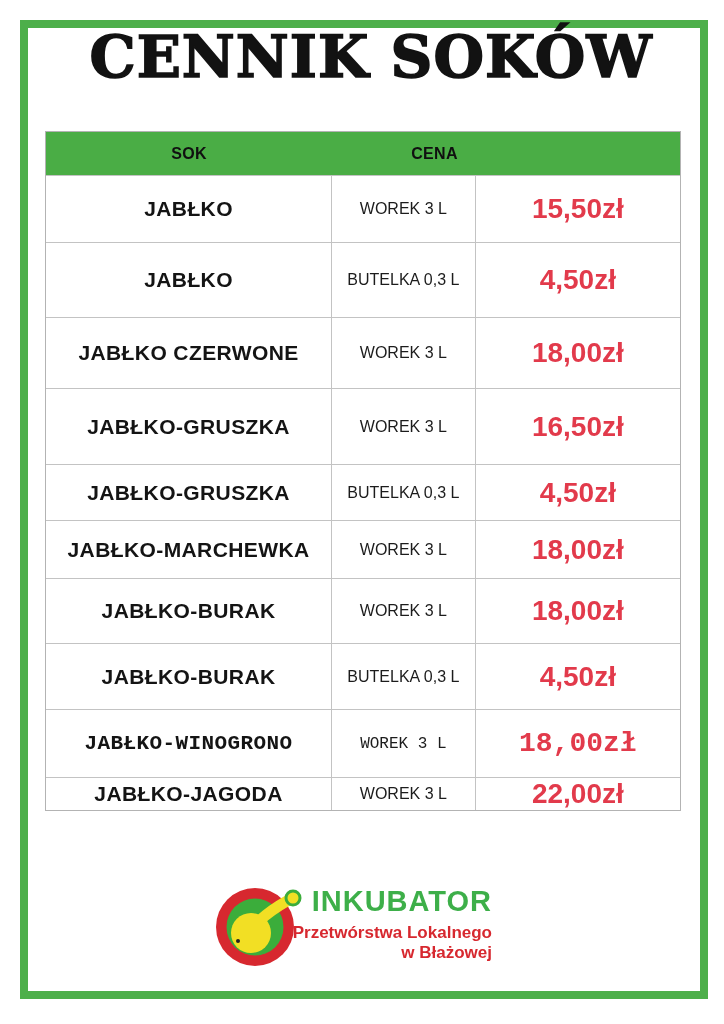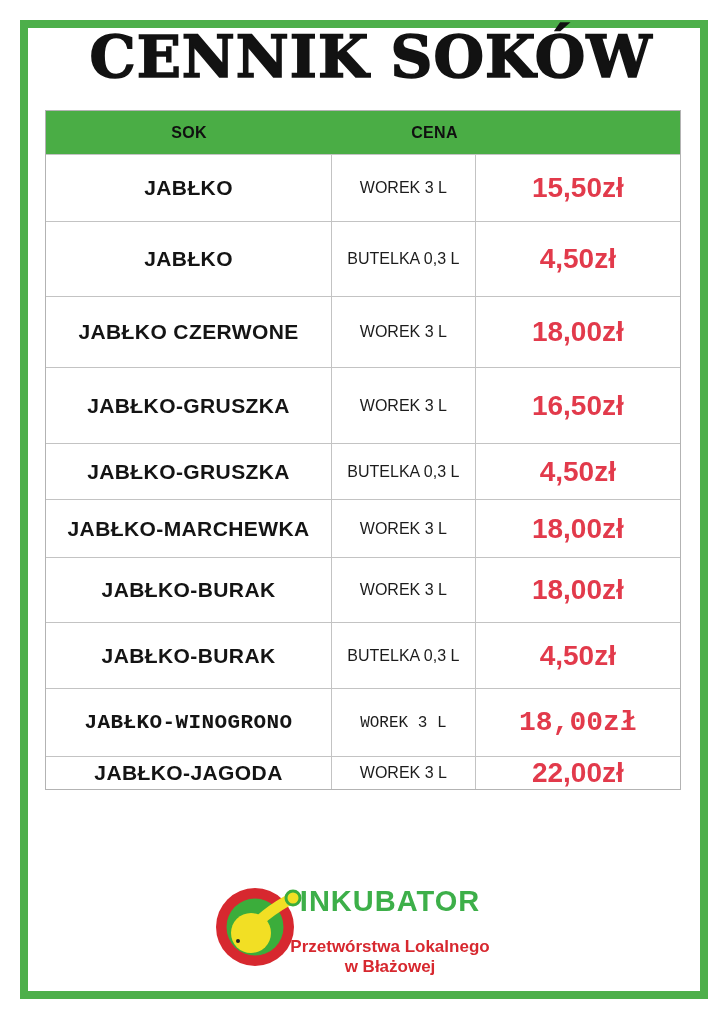--- a/index.html
+++ b/index.html
@@ -33,21 +33,21 @@
     font-size: 58px;
     letter-spacing: 1px;
     color: #121212;
     -webkit-text-stroke: 1.6px #121212;
     line-height: 1.1;
   }
 
   
   .price-table {
     position: absolute;
-    left: 45px; top: 110px;
+    left: 45px; top: 131px;
     width: 636px;
     border: 1px solid #b3b3b3;
     box-sizing: border-box;
     background: #ffffff;
   }
   .thead {
     display: flex;
     height: 43px;
     background: #4aad45;
   }
@@ -94,36 +94,36 @@
     color: #e23a4b;
   }
 
   
   .logo { position: absolute; left: 0; top: 0; }
   .logo-icon { position: absolute; left: 213px; top: 880px; width: 100px; height: 100px; }
   .logo-text {
     position: absolute;
     left: 288px; top: 886px;
     width: 204px;
-    text-align: center;
+    text-align: right;
   }
   .logo-brand {
     font-weight: bold;
     font-size: 29px;
     letter-spacing: 1px;
     color: #3daf49;
     line-height: 1.05;
   }
   .logo-sub {
     font-weight: bold;
     font-size: 17px;
     color: #d7282f;
     line-height: 1.18;
   }
-  .logo-sub.first { margin-top: 21px; }
+  .logo-sub.first { margin-top: 7px; }
 </style>
 </head>
 <body>
 
 <div class="canvas">
 
   <div class="frame"></div>
 
   <h1 class="page-title">CENNIK SOKÓW</h1>
 

